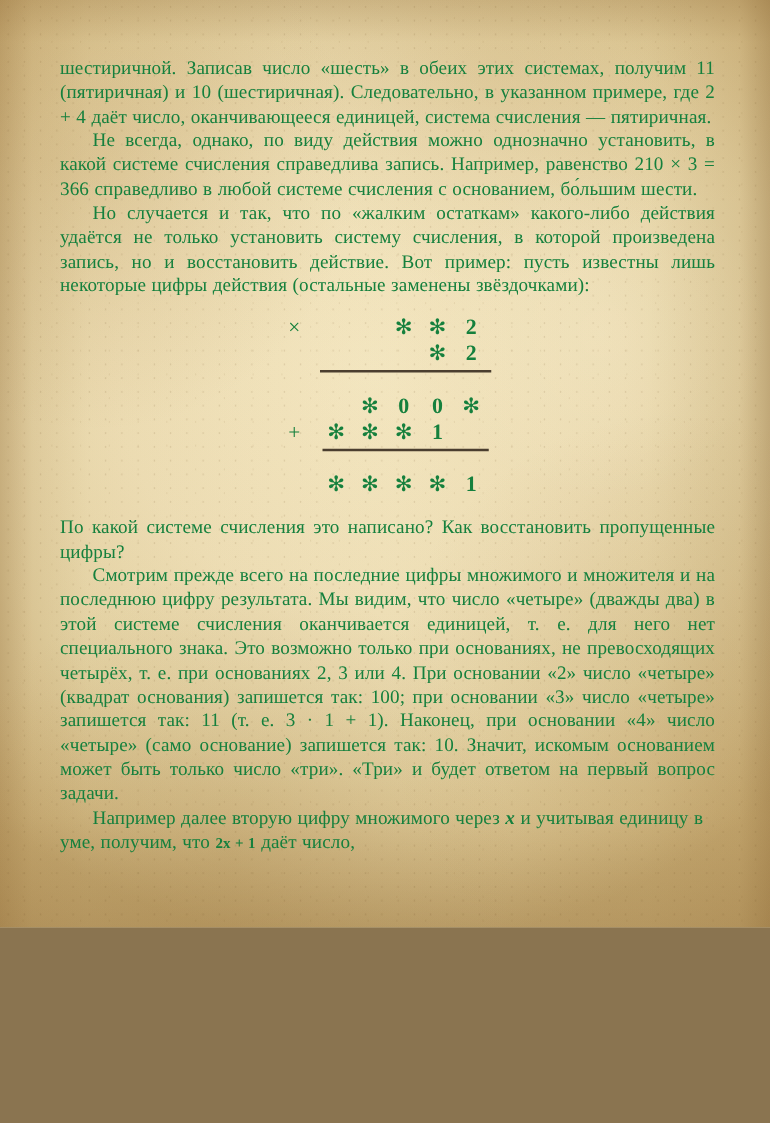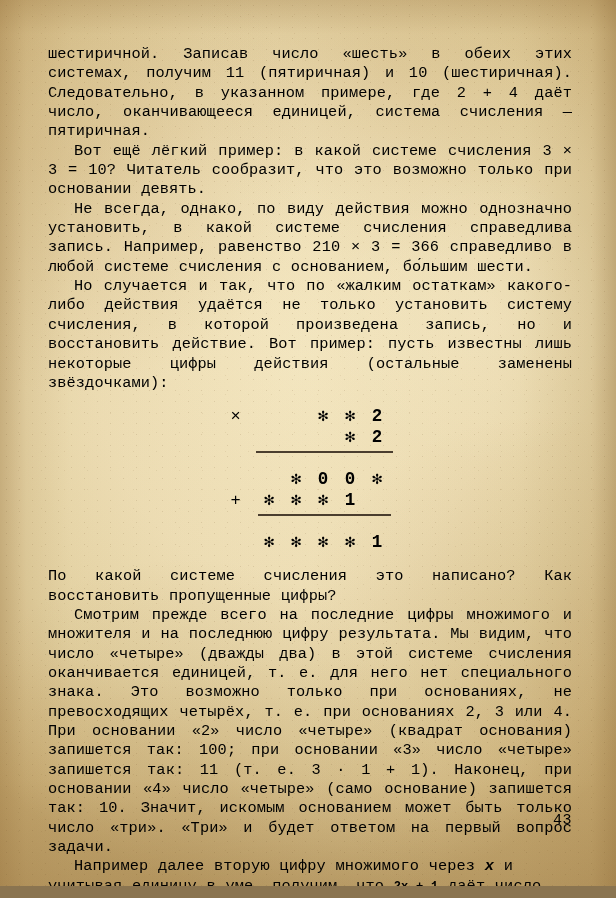--- a/index.html
+++ b/index.html
@@ -3,25 +3,25 @@
 <meta charset="utf-8">
 <style>
   html, body {
     margin: 0;
     padding: 0;
     background: #8a7450;
   }
   #page {
     position: relative;
     width: 616px;
-    height: 886px;
+    height: 742px;
     overflow: hidden;
     background: #e9d9ae;
-    font-family: Liberation Mono, monospace;
-    color: #000000;
+    font-family: Liberation Serif, serif;
+    color: #15803d;
   }
   
   .paper-base {
     position: absolute;
     inset: 0;
     background:
       radial-gradient(ellipse 78% 62% at 48% 40%,
         #f2e4bd 0%, #ecdcb2 42%, #e2d0a0 70%, #d6c08c 88%, #c9b07a 100%);
   }
   .paper-warm {
@@ -165,21 +165,20 @@
   <div class="paper-base"></div>
   <div class="paper-warm"></div>
   <div class="paper-vert"></div>
   <div class="paper-stain"></div>
   <div class="paper-speckle"></div>
 
   <div class="content ink">
 
     <p class="para noindent">шестиричной. Записав число «шесть» в обеих этих системах, получим 11 (пятиричная) и 10 (шестиричная). Следовательно, в указанном примере, где 2 + 4 даёт число, оканчивающееся единицей, система счисления — пятиричная.</p>
 
-    <p class="para">Вот ещё лёгкий пример: в какой системе счисления 3 × 3 = 10? Читатель сообразит, что это возможно только при основании девять.</p>
 
     <p class="para">Не всегда, однако, по виду действия можно однозначно установить, в какой системе счисления справедлива запись. Например, равенство 210 × 3 = 366 справедливо в любой системе счисления с основанием, бо́льшим шести.</p>
 
     <p class="para">Но случается и так, что по «жалким остаткам» какого-либо действия удаётся не только установить систему счисления, в которой произведена запись, но и восстановить действие. Вот пример: пусть известны лишь некоторые цифры действия (остальные заменены звёздочками):</p>
 
     <div class="calc">
       <div class="calc-grid">
 
         <div class="op">×</div>
         <div></div>

